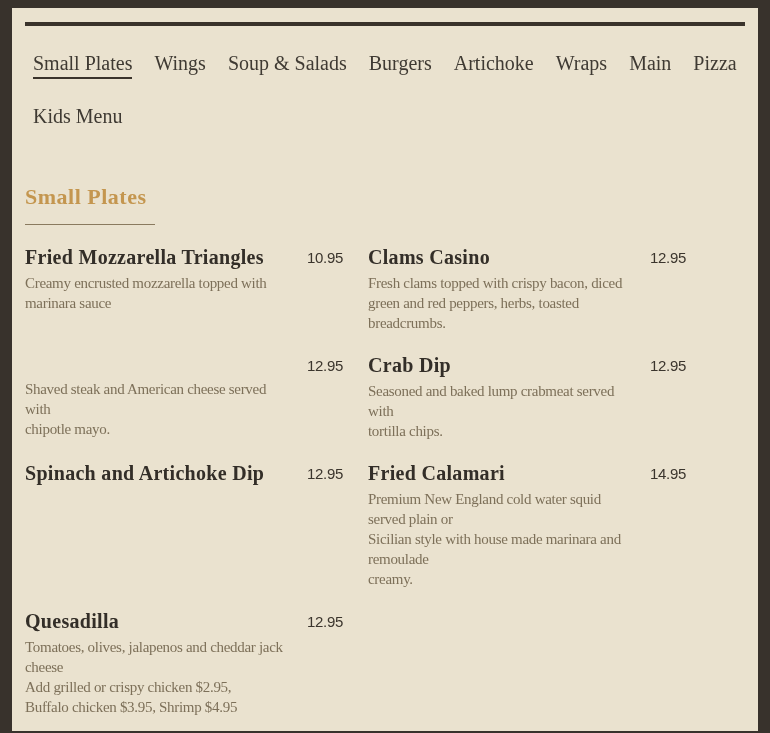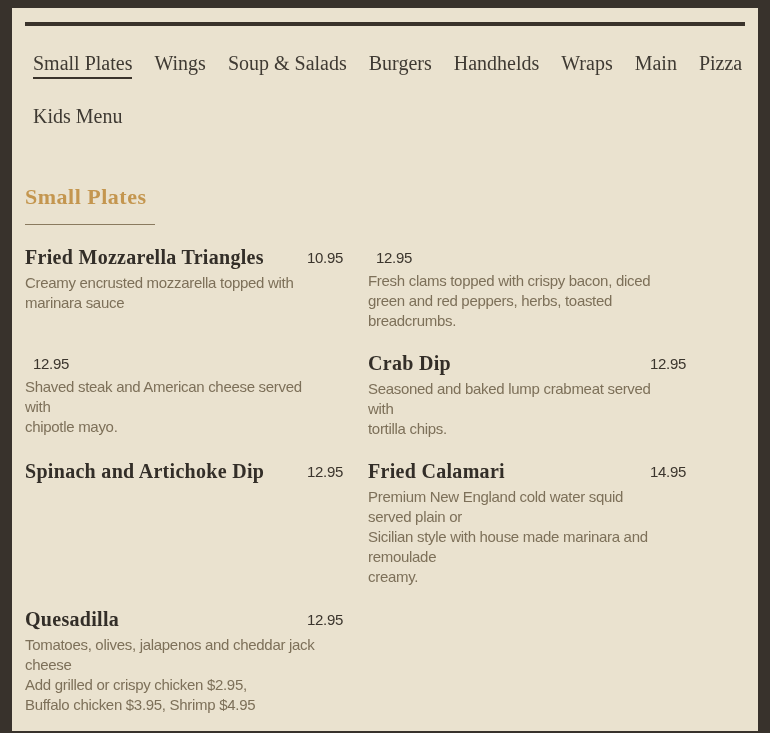--- a/index.html
+++ b/index.html
@@ -67,20 +67,21 @@
     margin: 21px 0 0 13px;
     width: 661px;
     display: grid;
     grid-template-columns: 318px 318px;
     column-gap: 25px;
     row-gap: 21px;
   }
   .item-head {
     display: flex;
     align-items: flex-start;
+    justify-content: flex-end;
   }
   .item-name {
     flex: 1;
     font-size: 20px;
     font-weight: bold;
     color: #332e28;
     line-height: 23px;
     letter-spacing: 0.3px;
   }
   .item-price {
@@ -88,41 +89,41 @@
     font-family: "Liberation Sans", sans-serif;
     font-size: 15px;
     color: #3b352d;
     line-height: 19px;
     padding-top: 2px;
     letter-spacing: -0.3px;
     white-space: nowrap;
   }
   .item-desc {
     margin-top: 4px;
-    font-family: Liberation Sans, sans-serif;
+    font-family: Liberation Serif, serif;
     font-size: 15px;
     color: #7d7059;
     line-height: 20px;
     letter-spacing: -0.3px;
     white-space: pre-line;
   }
 </style>
 </head>
 <body>
 
 <div class="page">
 
   <div class="top-rule"></div>
 
   <div class="nav">
     <div class="nav-item active">Small Plates</div>
     <div class="nav-item">Wings</div>
     <div class="nav-item">Soup &amp; Salads</div>
     <div class="nav-item">Burgers</div>
-    <div class="nav-item">Handhelds</div>
+    <div class="nav-item">Artichoke</div>
     <div class="nav-item">Wraps</div>
     <div class="nav-item">Main</div>
     <div class="nav-item">Pizza</div>
     <div class="nav-item">Kids Menu</div>
   </div>
 
   <div class="section-title">Small Plates</div>
   <div class="title-rule"></div>
 
   <div class="menu-grid">
@@ -131,20 +132,21 @@
       <div class="item-head">
         <div class="item-name">Fried Mozzarella Triangles</div>
         <div class="item-price">10.95</div>
       </div>
       <div class="item-desc">Creamy encrusted mozzarella topped with
 marinara sauce</div>
     </div>
 
     <div class="menu-item">
       <div class="item-head">
+        <div class="item-name">Clams Casino</div>
         <div class="item-price">12.95</div>
       </div>
       <div class="item-desc">Fresh clams topped with crispy bacon, diced
 green and red peppers, herbs, toasted
 breadcrumbs.</div>
     </div>
 
     <div class="menu-item">
       <div class="item-head">
         <div class="item-price">12.95</div>

